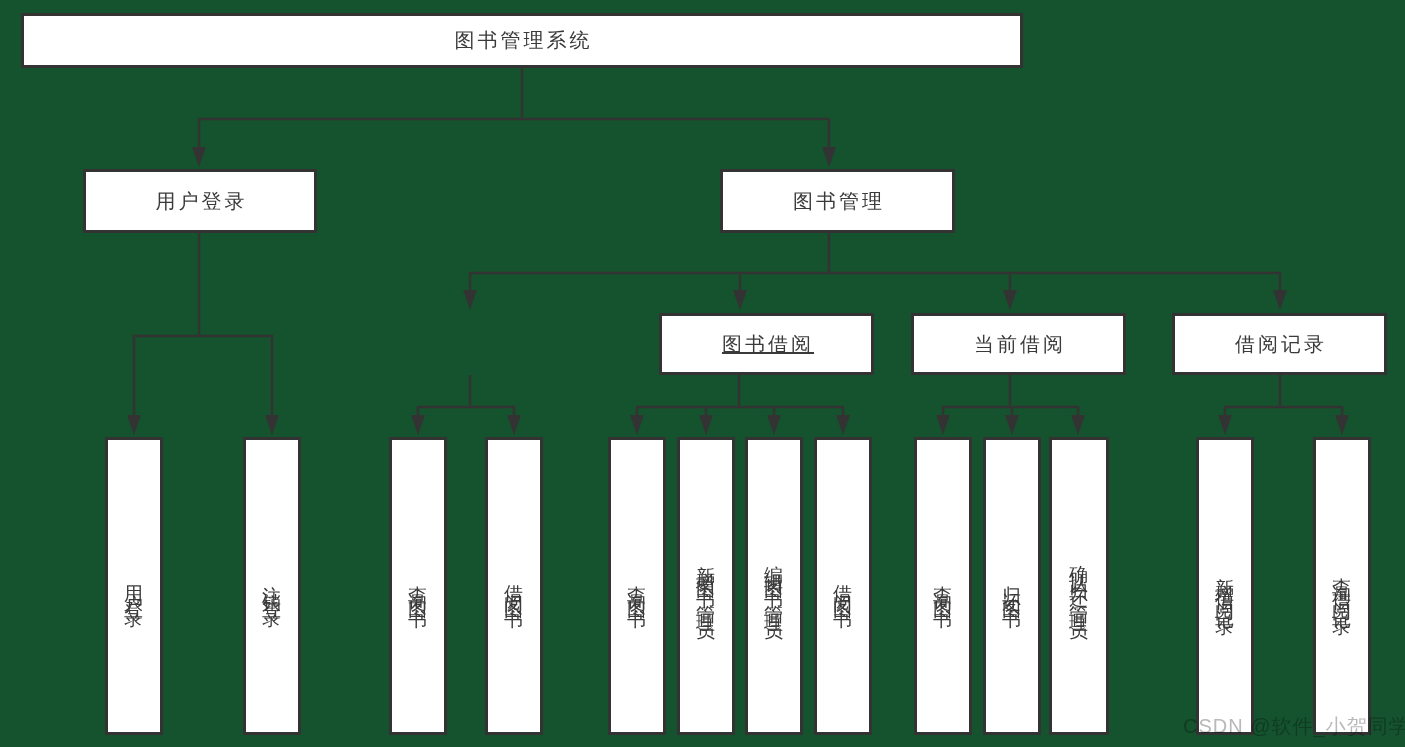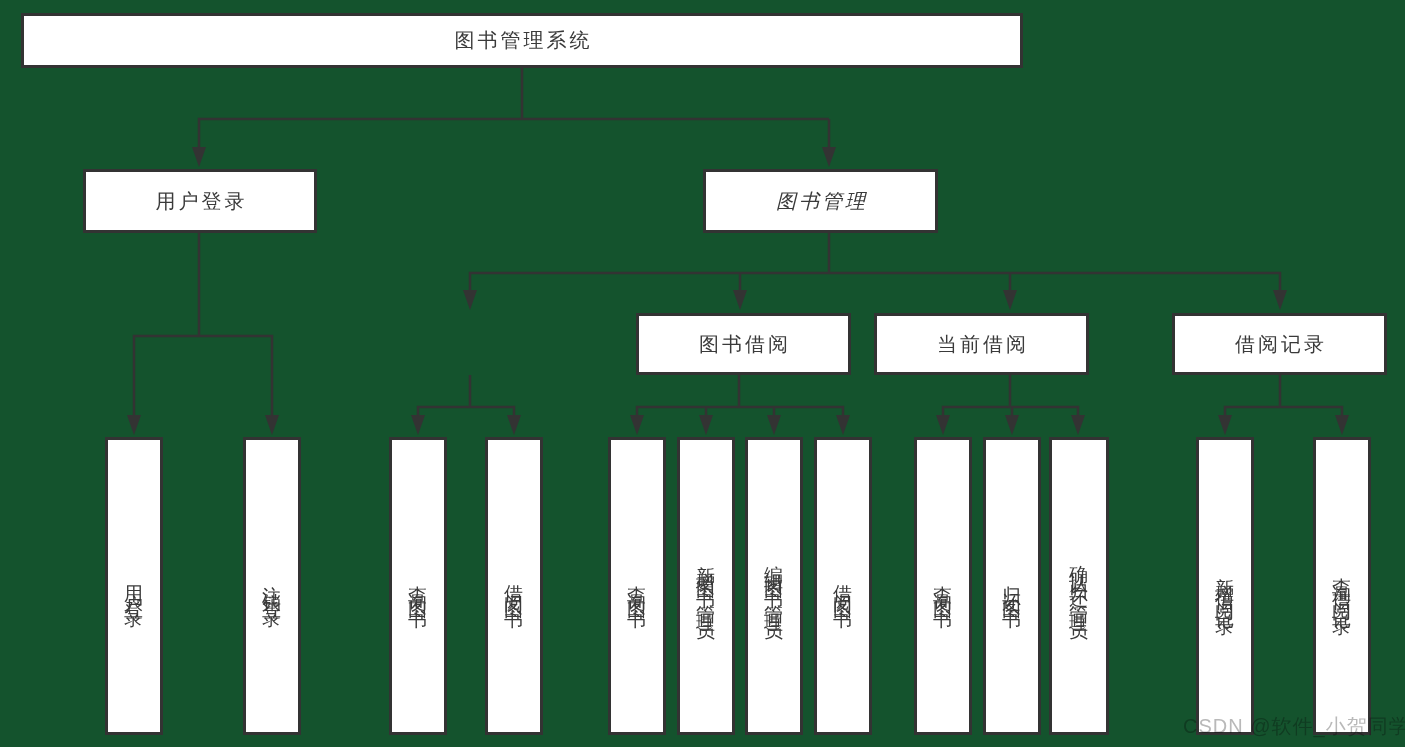--- a/index.html
+++ b/index.html
@@ -45,26 +45,26 @@
     text-orientation: mixed;
     font-size: 19px;
     letter-spacing: 8px;
     line-height: 1;
     white-space: nowrap;
   }
   
   #n-root  { left: 21px;  top: 13px;  width: 1002px; height: 55px; }
   
   #n-login { left: 83px;  top: 169px; width: 234px;  height: 64px; }
-  #n-mgmt  { left: 703px; top: 169px; width: 235px;  height: 64px; font-style: italic; }
+  #n-mgmt  { left: 720px; top: 169px; width: 235px;  height: 64px; }
   
   .l3 { top: 313px; width: 215px; height: 62px; }
   #n-newbook { left: 363px;  }
-  #n-borrow  { left: 636px;  }
-  #n-current { left: 874px;  }
+  #n-borrow  { left: 659px; text-decoration: underline;  }
+  #n-current { left: 911px;  }
   #n-records { left: 1172px; }
   
   #n-l-user   { left: 105px;  }
   #n-l-logout { left: 243px;  }
   #n-nb-query  { left: 389px; }
   #n-nb-borrow { left: 485px; }
   #n-bb-query { left: 608px; }
   #n-bb-add   { left: 677px; }
   #n-bb-edit  { left: 745px; }
   #n-bb-borrow{ left: 814px; }

